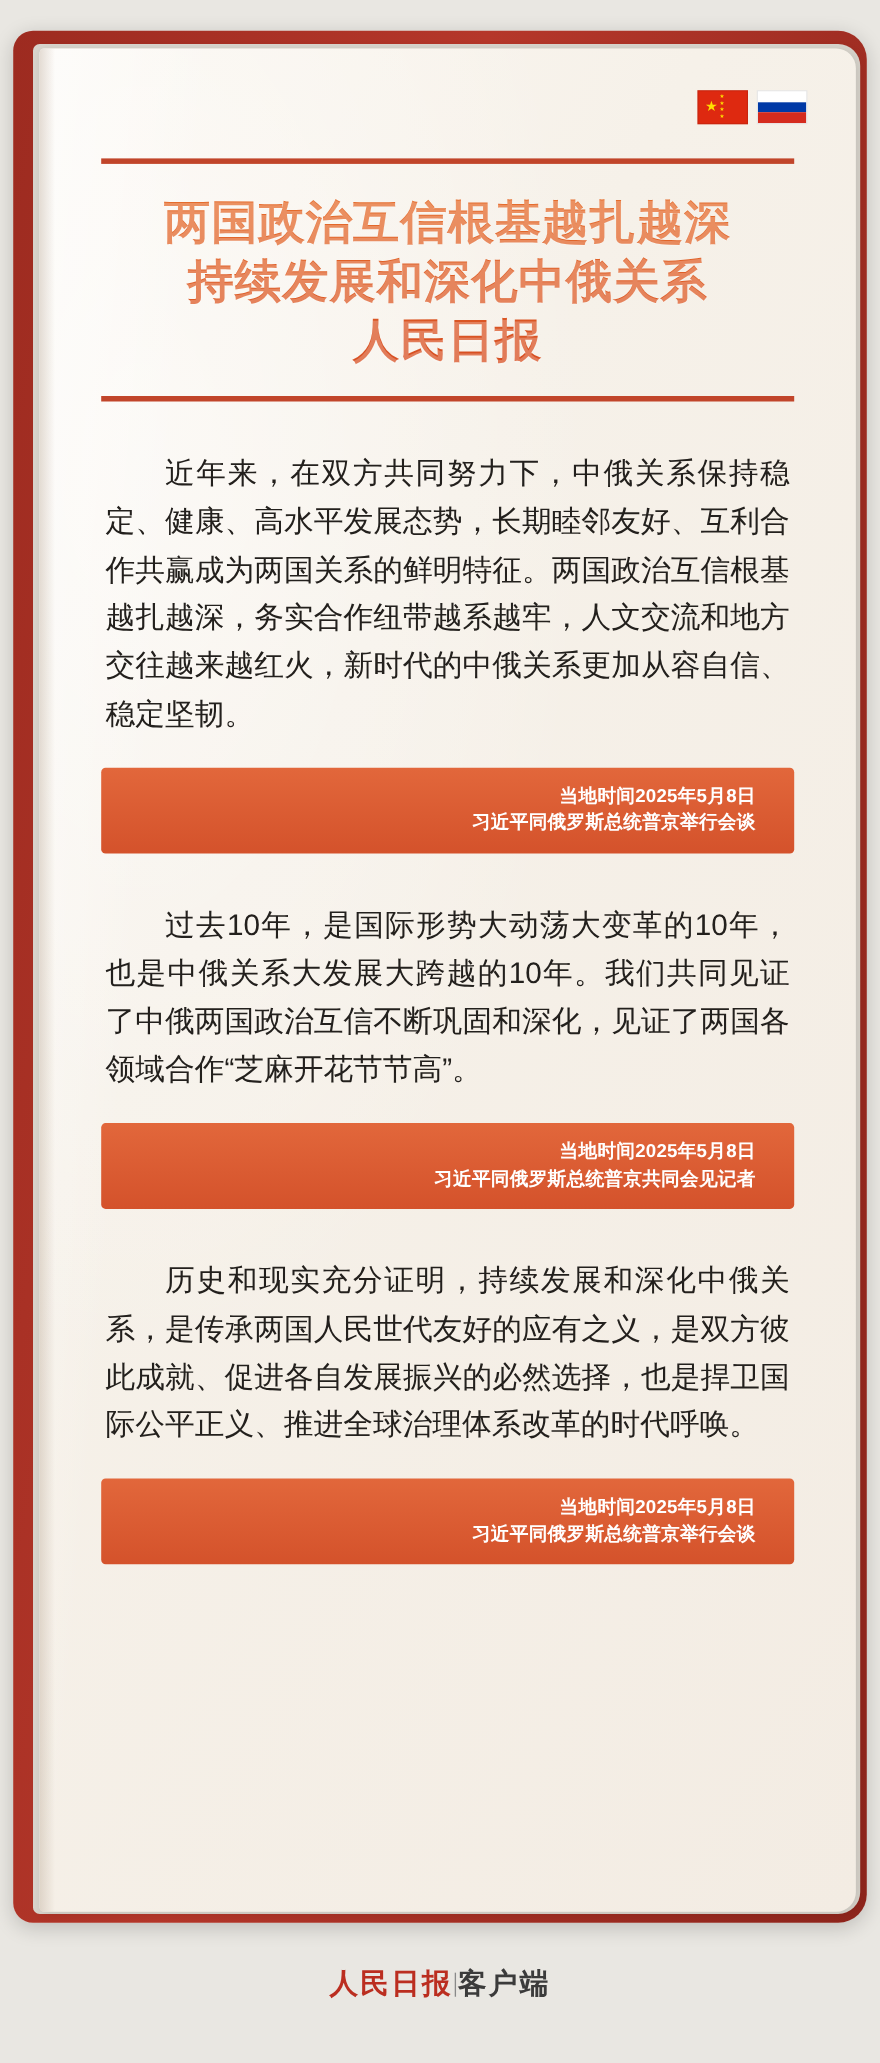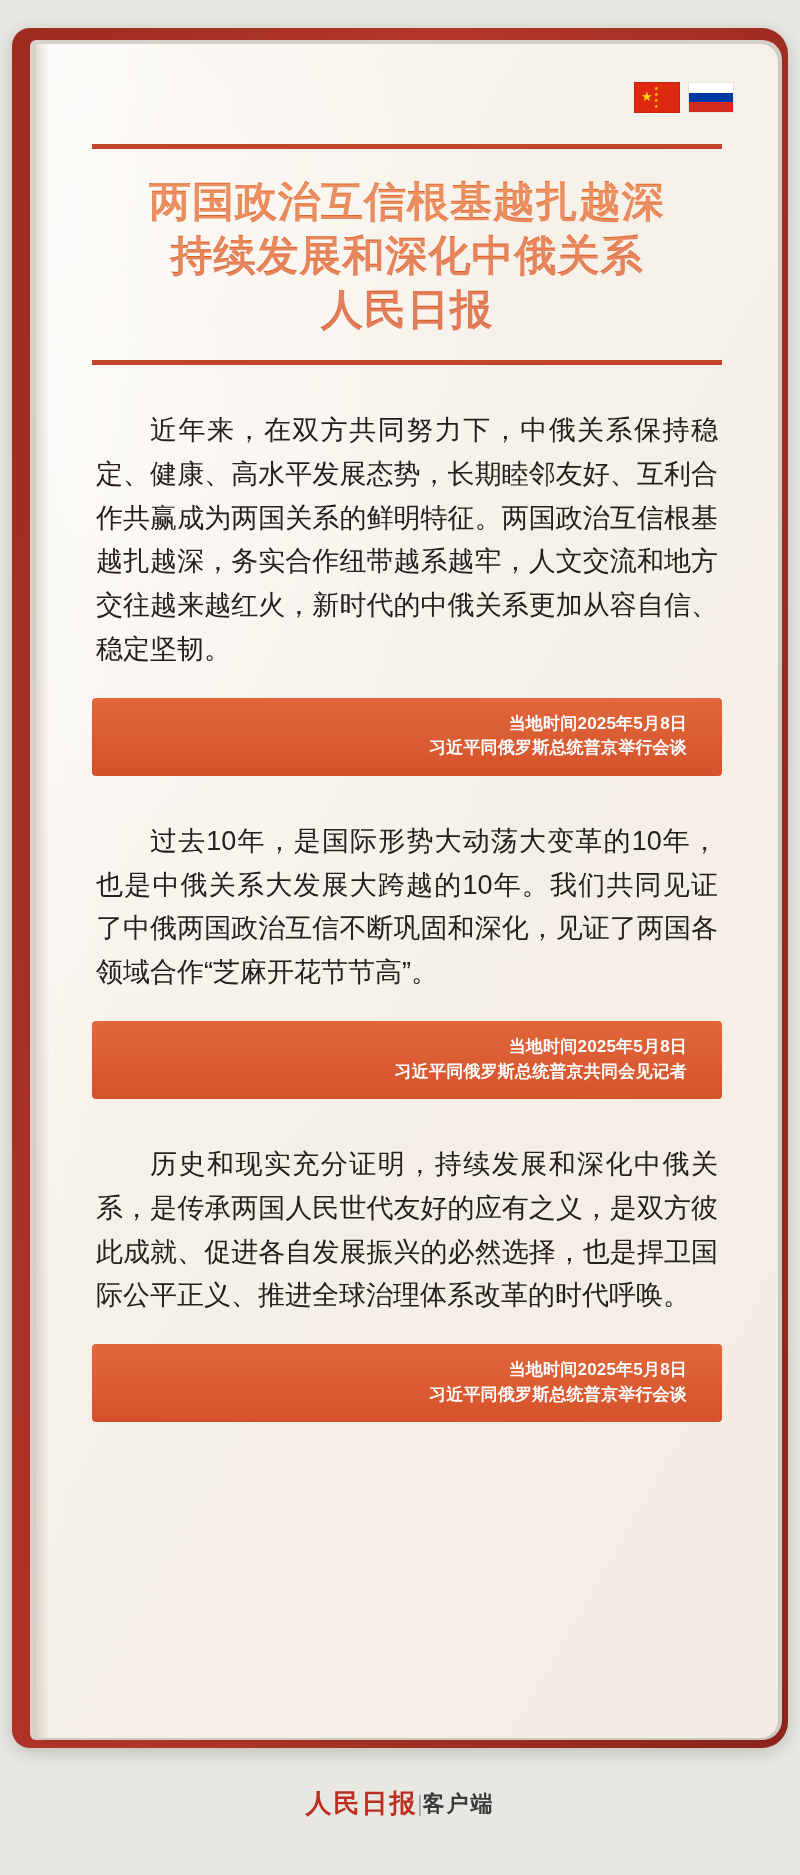--- a/index.html
+++ b/index.html
@@ -199,21 +199,21 @@
     letter-spacing: 2px;
   }
   .footer-sep {
     color: #8a8a8a;
     font-size: 24px;
     font-weight: normal;
   }
   .footer-app {
     font-family: "Liberation Sans", "DejaVu Sans", sans-serif;
     font-weight: bold;
-    font-size: 22px;
+    font-size: 26px;
     color: #3b3b3b;
     letter-spacing: 2px;
   }
 </style>
 </head>
 <body>
 
 <div class="page">
   <div class="cover"></div>
   <div class="cover-inner-edge"></div>

